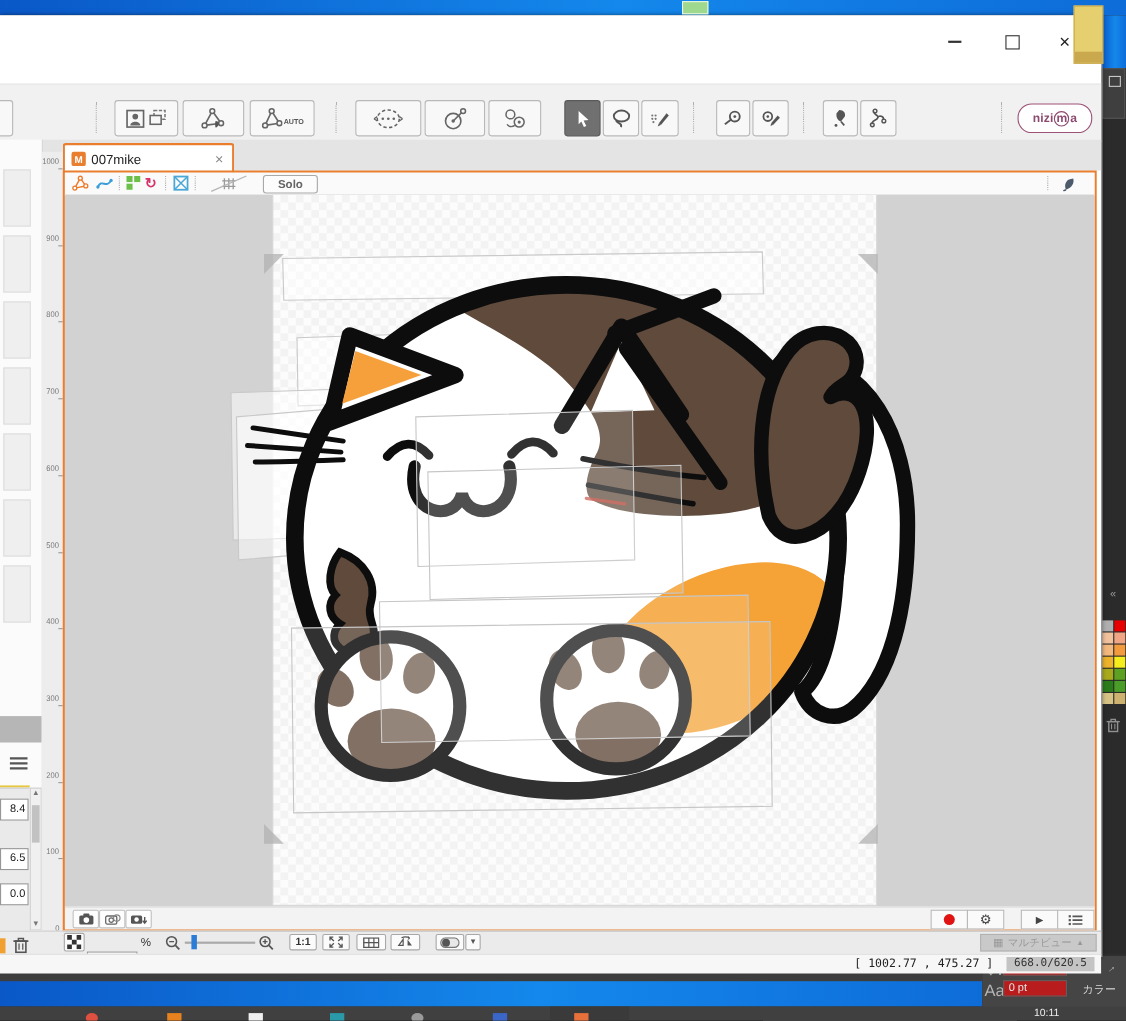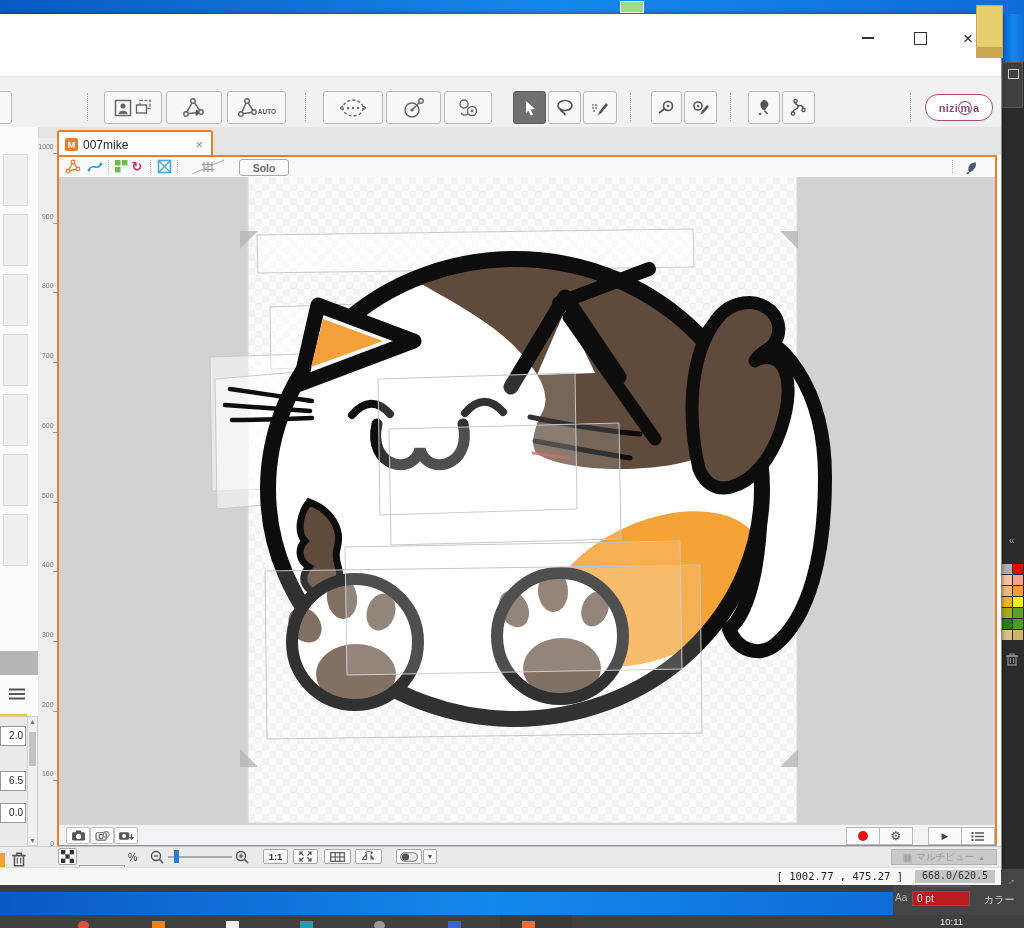--- a/index.html
+++ b/index.html
@@ -58,21 +58,21 @@
   #rightstrip{left:1001px;top:62px;width:23px;height:866px;background:#2b2b2b;}
   #rwinbox{position:absolute;left:1px;top:0;width:21px;height:46px;background:#3f3f3f;border:1px solid #565656;box-sizing:border-box;}
   #rwinglyph{position:absolute;left:5px;top:6px;width:9px;height:8px;border:1.5px solid #c8c8c8;}
   #collapse{position:absolute;left:8px;top:473px;color:#999;font-size:10px;}
   #swatches{position:absolute;left:1px;top:502px;display:grid;grid-template-columns:10px 10px;gap:1px;}
   .sw{width:10px;height:10px;}
   
   #darkstrip{left:0;top:870px;width:893px;height:22px;background:#3d3d3d;border-top:2px solid #262626;}
   #bluestrip{left:0;top:892px;width:893px;height:23px;}
   #rpanel{left:893px;top:868px;width:131px;height:47px;background:#454545;border-top:1px solid #2e2e2e;}
-  .rico{position:absolute;color:#b5b5b5;font-size:10px;}
+  .rico{position:absolute;color:#b5b5b5;font-size:15px;}
   .rfield{position:absolute;left:19px;width:58px;height:15px;background:#b91c1c;border:1px solid #5e5e5e;box-sizing:border-box;color:#e6e6e6;font-size:10px;padding:1px 0 0 4px;}
   #taskbar{left:0;top:915px;width:1024px;height:13px;background:#404040;z-index:40;}
   #clock{position:absolute;left:940px;top:1px;color:#eee;font-size:9.5px;}
   .tico{position:absolute;top:6px;width:13px;height:9px;}
   
   #folder{left:976px;top:5px;width:27px;height:53px;z-index:30;background:#e6cf6e;border:1px solid #c9a84e;box-sizing:border-box;}
   #folder .flap{position:absolute;left:0;bottom:0;width:100%;height:10px;background:#c9a84e;}
   #greenicon{left:620px;top:1px;width:24px;height:12px;background:#9fd98f;border:1px solid #e8f5e0;box-sizing:border-box;z-index:5;}
   svg{display:block;}
 </style>
@@ -301,21 +301,21 @@
           <div class="lrow" style="top: 387px;"></div>
         </div>
       <div id="lband"></div>
       <svg class="abs" style="left:8px;top:560px" width="18" height="14" viewBox="0 0 18 14">
           <line x1="1" y1="2.5" x2="17" y2="2.5" stroke="#555" stroke-width="2"></line>
           <line x1="1" y1="7" x2="17" y2="7" stroke="#555" stroke-width="2"></line>
           <line x1="1" y1="11.5" x2="17" y2="11.5" stroke="#555" stroke-width="2"></line>
         </svg>
       <div class="abs" style="left:0;top:587px;width:27px;height:2px;background:#e8c840;"></div>
       <div class="abs" style="left:0;top:589px;width:27px;height:130px;background:#eaeaea;border-top:1px solid #ccc;"></div>
-      <div class="lfield" style="top:599px;">2.0</div>
+      <div class="lfield" style="top:599px;">8.4</div>
       <div class="lfield" style="top:644px;">6.5</div>
       <div class="lfield" style="top:676px;">0.0</div>
       <div id="lscroll">
         <div class="scrarr" style="top:1px;">▲</div>
         <div id="lthumb"></div>
         <div class="scrarr" style="bottom:1px;">▼</div>
       </div>
     </div>
 
     <div class="abs" id="ruler">

